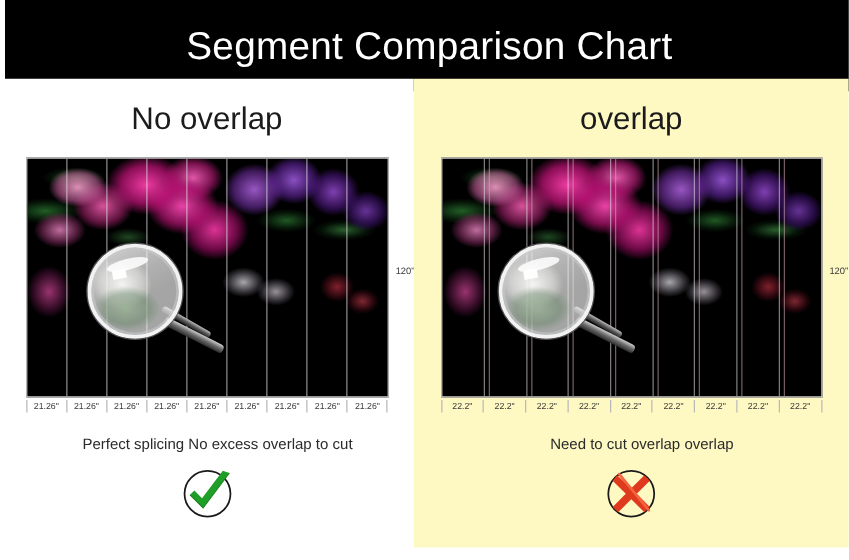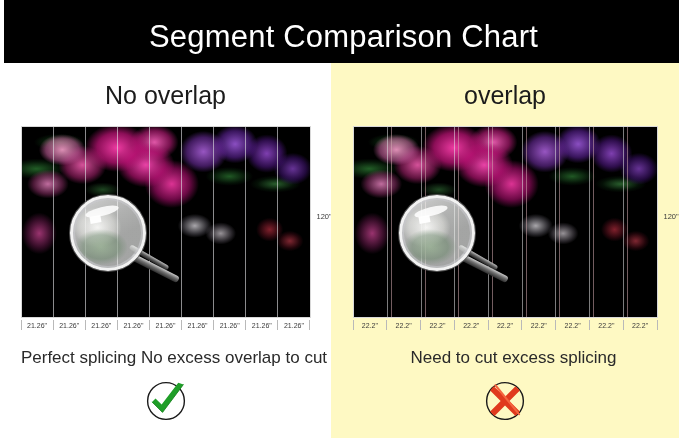--- a/index.html
+++ b/index.html
@@ -216,21 +216,21 @@
     border-left: 1px solid #b9b9b9;
     padding-top: 2px;
     line-height: 1.1;
     white-space: nowrap;
   }
   .width-cell:last-child { border-right: 1px solid #b9b9b9; }
 
   
   .caption {
     margin-top: 18px;
-    font-size: 17px;
+    font-size: 12px;
     color: #2a2a2a;
     text-align: center;
     white-space: nowrap;
     padding-left: 17px;
   }
 
   
   .verdict {
     margin-top: 12px;
     width: 42px;
@@ -332,21 +332,21 @@
           <div class="width-cell">22.2"</div>
           <div class="width-cell">22.2"</div>
           <div class="width-cell">22.2"</div>
           <div class="width-cell">22.2"</div>
           <div class="width-cell">22.2"</div>
           <div class="width-cell">22.2"</div>
           <div class="width-cell">22.2"</div>
         </div>
       </div>
 
-      <div class="caption">Need to cut excess splicing</div>
+      <div class="caption">Need to cut overlap overlap</div>
 
       <svg class="verdict" viewBox="0 0 48 48">
         <circle cx="24" cy="24" r="21" fill="none" stroke="#1a1a1a" stroke-width="1.6"></circle>
         <path d="M11 7 L7 12 L19 24 L7 36 L12 41 L24 29 L36 41 L41 36 L29 24 L41 12 L36 7 L24 19 Z" fill="#e03a1e"></path>
         <path d="M13 6 L40 39" fill="none" stroke="#f4653f" stroke-width="2.4" stroke-linecap="round"></path>
       </svg>
     </div>
 
   </div>
 </div>

